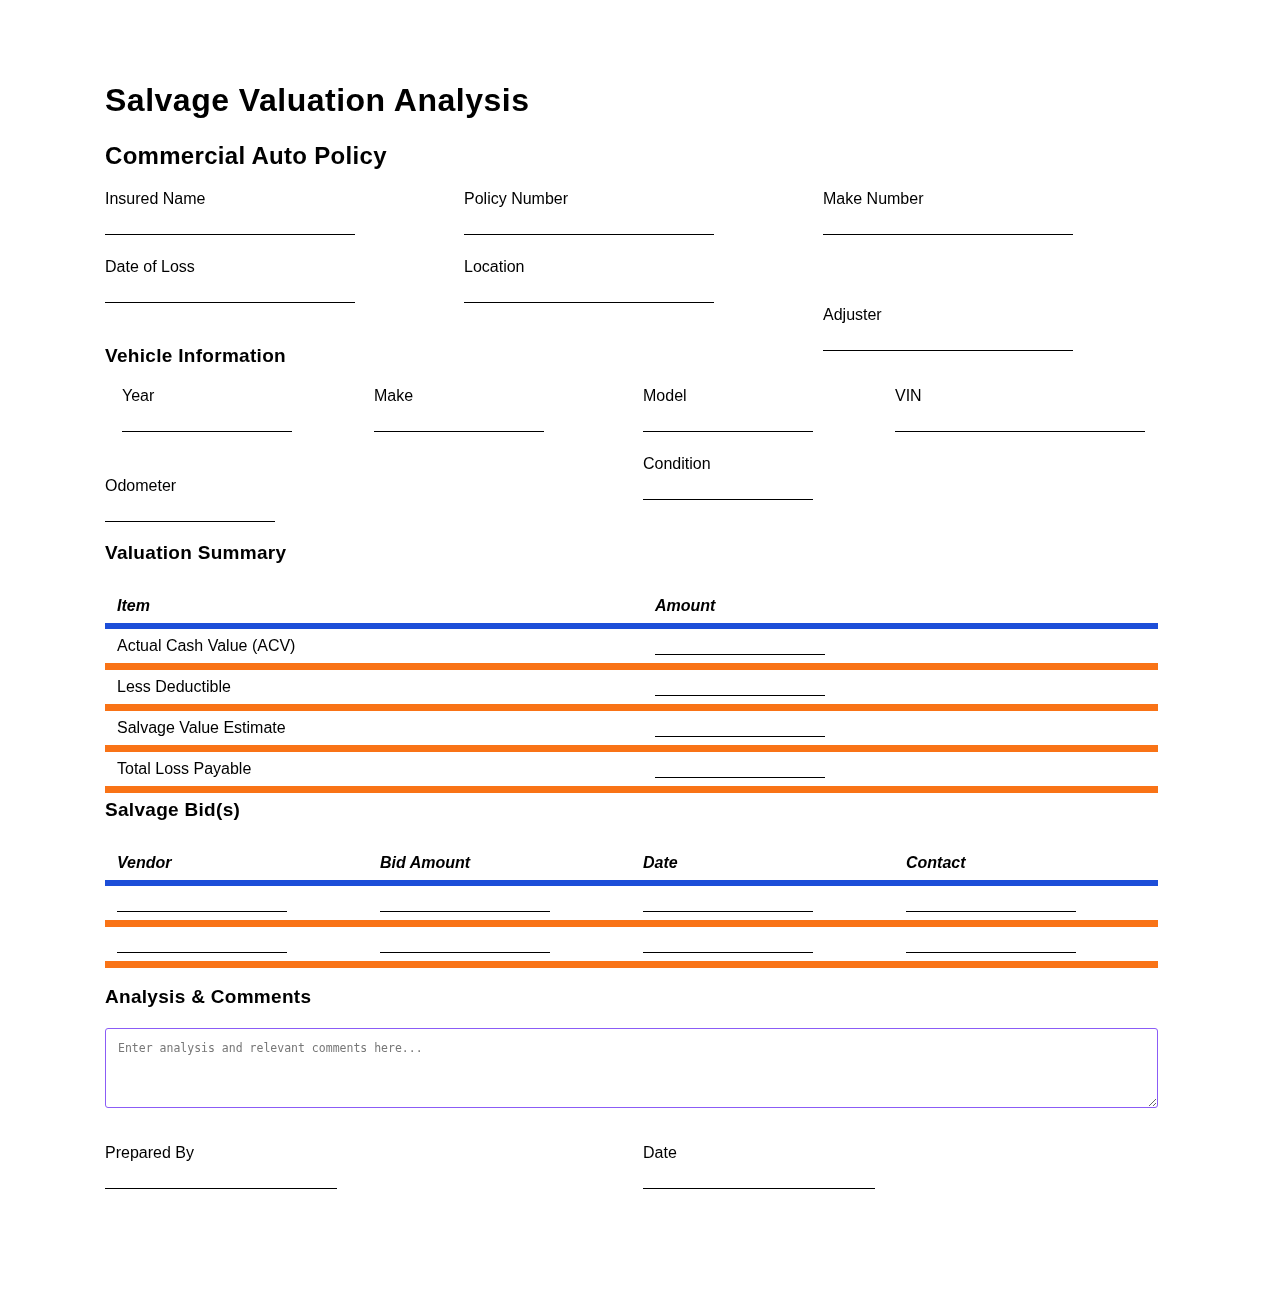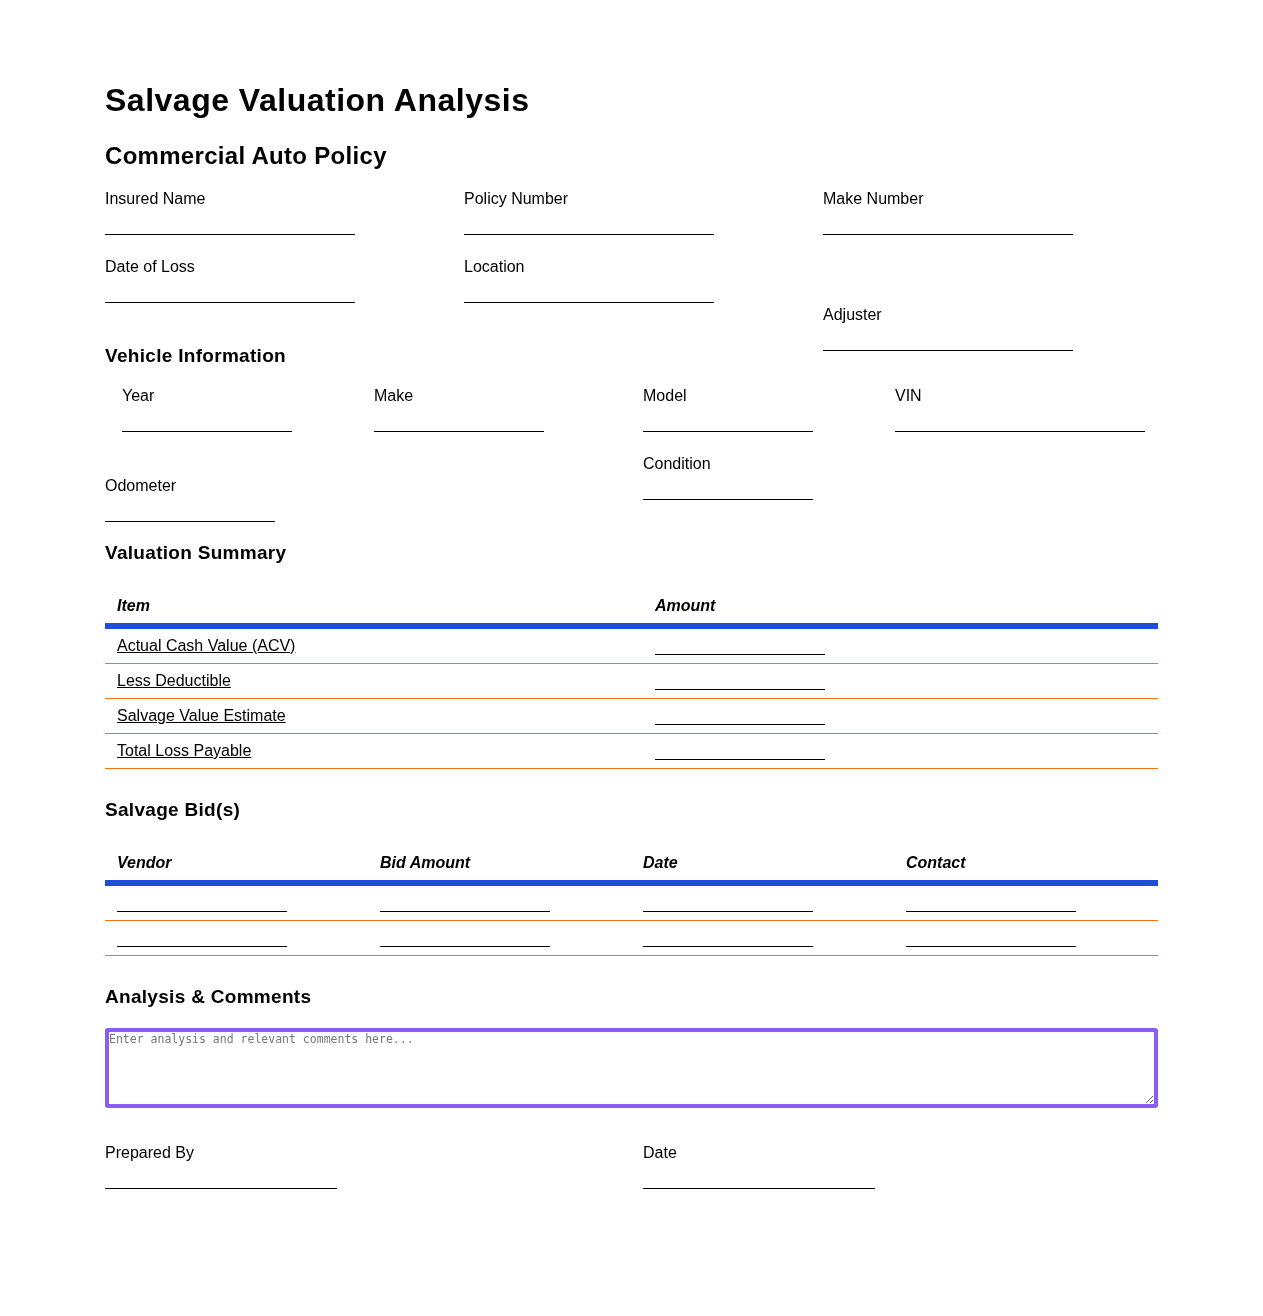--- a/index.html
+++ b/index.html
@@ -6,23 +6,23 @@
   body { width: 1263px; height: 1316px; position: relative; font-family: "Liberation Sans", sans-serif; color: #000; }
   .page { position: absolute; left: 105px; top: 0; width: 1053px; }
   h1 { position: absolute; left: 0; top: 82px; margin: 0; font-size: 32px; font-weight: bold; letter-spacing: 0.5px; white-space: nowrap; }
   h2 { position: absolute; margin: 0; font-size: 24px; font-weight: bold; letter-spacing: 0.3px; white-space: nowrap; }
   h3 { position: absolute; margin: 0; font-size: 19px; font-weight: bold; letter-spacing: 0.3px; white-space: nowrap; text-align: right; }
   .field { position: absolute; }
   .field .lbl { display: block; font-size: 16px; line-height: 18px; }
   .field .line { position: absolute; left: 0; top: 44px; height: 0; border-bottom: 1px solid #000; }
   table { position: absolute; left: 0; width: 1053px; border-collapse: collapse; font-size: 16px; }
   th { text-align: left; font-weight: bold; padding: 0 12px; height: 35px; border-bottom: 6px solid #1d4ed8; font-style: italic; }
-  td { padding: 0 12px; height: 34px; border-bottom: 1px solid #f97316; text-decoration: underline; }
+  td { padding: 0 12px; height: 34px; border-bottom: 7px solid #f97316; }
   .uline { display: inline-block; width: 170px; border-bottom: 1px solid #000; height: 15px; vertical-align: bottom; }
-  textarea { position: absolute; left: 0; top: 1028px; width: 1053px; height: 80px; box-sizing: border-box; border: 4px solid #8b5cf6; border-radius: 3px; padding: 0; font-family: "DejaVu Sans Mono", monospace; font-size: 11.5px; resize: vertical; }
+  textarea { position: absolute; left: 0; top: 1028px; width: 1053px; height: 80px; box-sizing: border-box; border: 1px solid #8b5cf6; border-radius: 3px; padding: 12px; font-family: "DejaVu Sans Mono", monospace; font-size: 11.5px; resize: vertical; }
   textarea::placeholder { color: #777; }
 </style>
 </head>
 <body>
 
 <div class="page">
   <h1>Salvage Valuation Analysis</h1>
 
   <h2 style="left:0; top:142px;">Commercial Auto Policy</h2>
 

